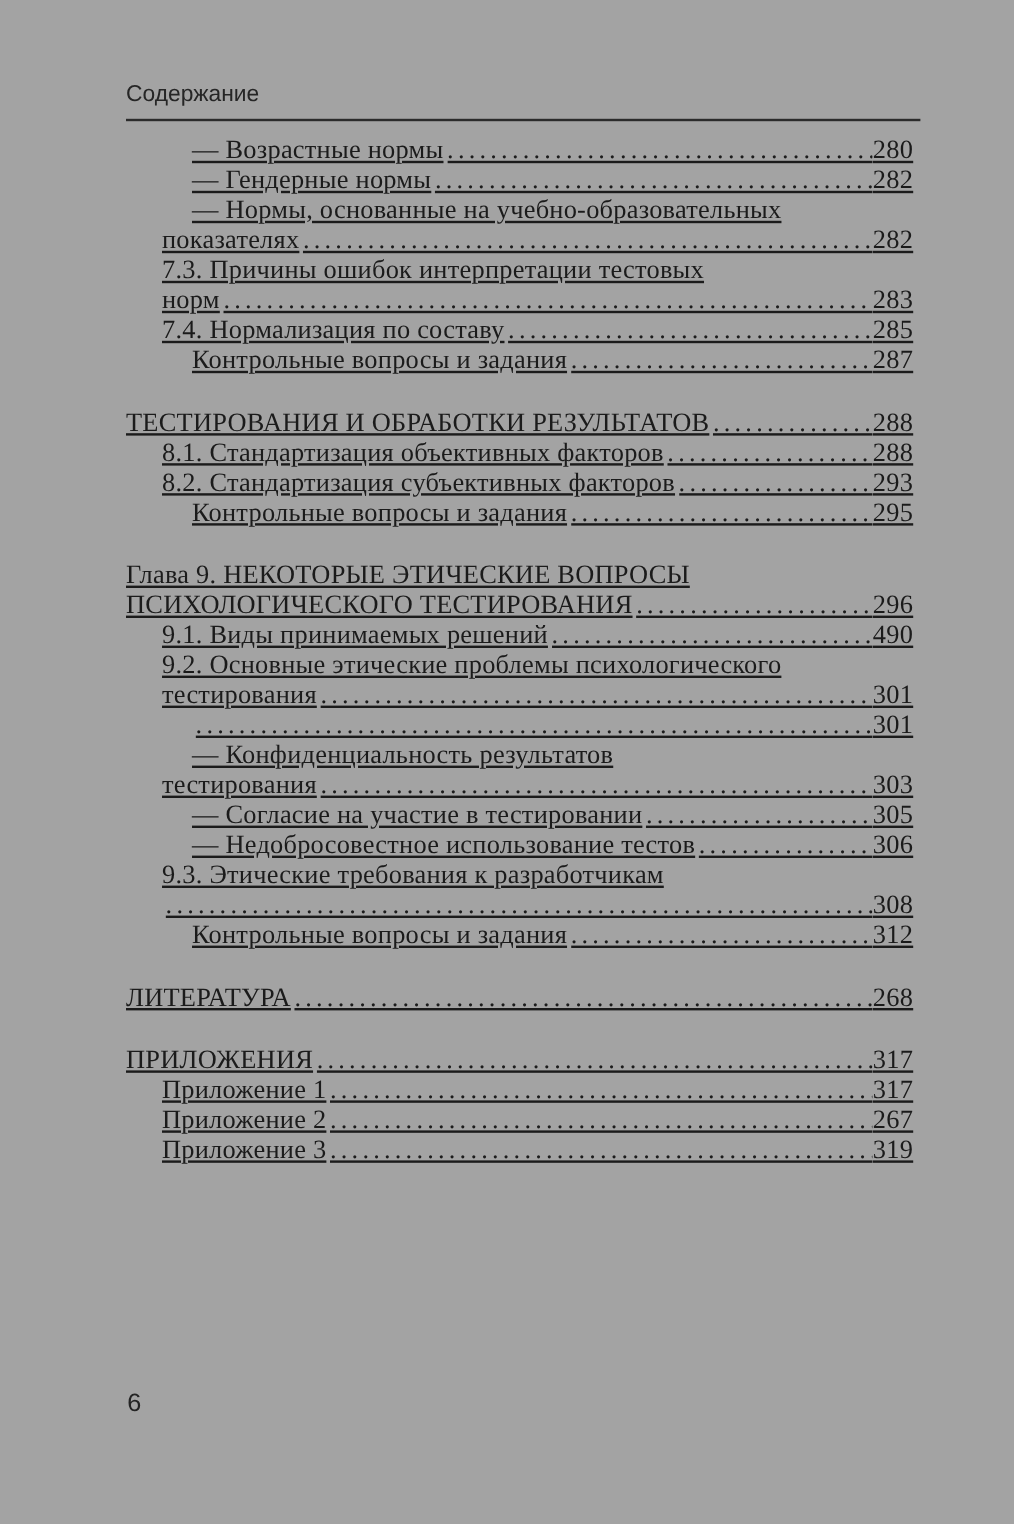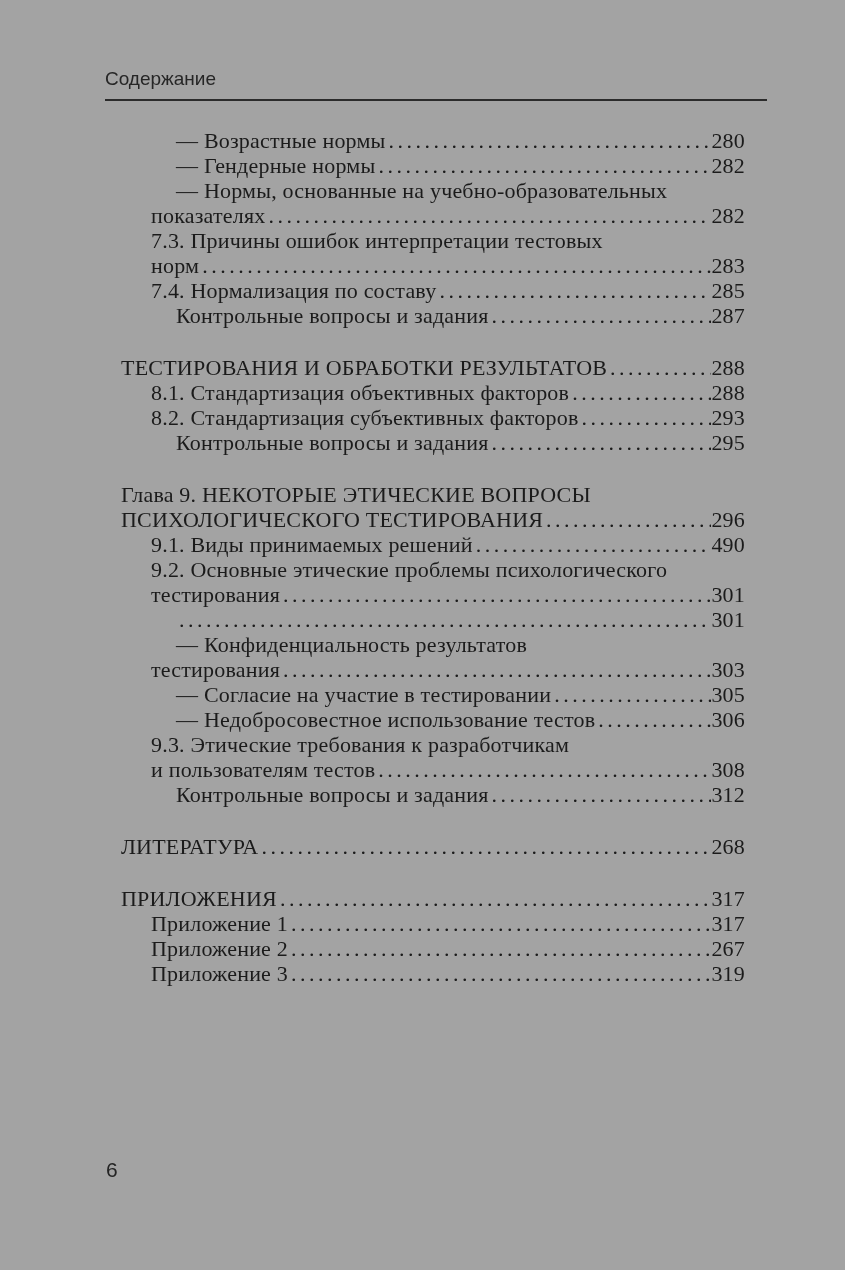--- a/index.html
+++ b/index.html
@@ -32,21 +32,21 @@
   .toc {
     position: absolute;
     left: 105px;
     top: 112px;
     width: 662px;
     font-size: 22px;
     line-height: 25px;
     letter-spacing: 0.2px;
   }
 
-  .toc-group { margin: 16px; }
+  .toc-group { margin: 0; text-decoration: underline; }
   .toc-group + .toc-group { margin-top: 27px; }
 
   .toc-row {
     display: flex;
     align-items: baseline;
     padding-right: 6px;
   }
   .toc-row.ind-0 { padding-left: 0; }
   .toc-row.ind-1 { padding-left: 30px; }
   .toc-row.ind-2 { padding-left: 55px; }
@@ -186,21 +186,20 @@
         </div>
         <div class="toc-row ind-2">
           <span class="toc-text">— Недобросовестное использование тестов</span>
           <span class="leader"></span>
           <span class="toc-page">306</span>
         </div>
         <div class="toc-row ind-1">
           <span class="toc-text">9.3. Этические требования к разработчикам</span>
         </div>
         <div class="toc-row ind-1">
-          <span class="toc-text">и пользователям тестов</span>
           <span class="leader"></span>
           <span class="toc-page">308</span>
         </div>
         <div class="toc-row ind-2">
           <span class="toc-text">Контрольные вопросы и задания</span>
           <span class="leader"></span>
           <span class="toc-page">312</span>
         </div>
       </div>
       <div class="toc-group">

